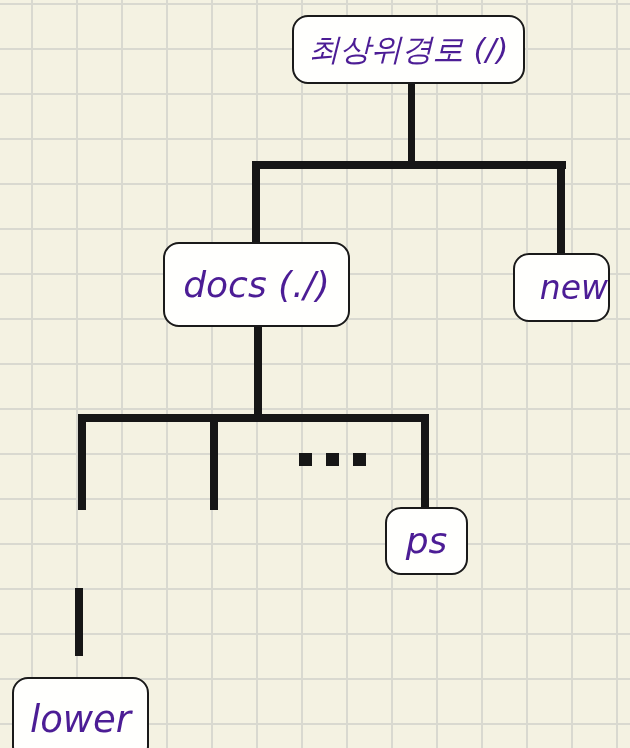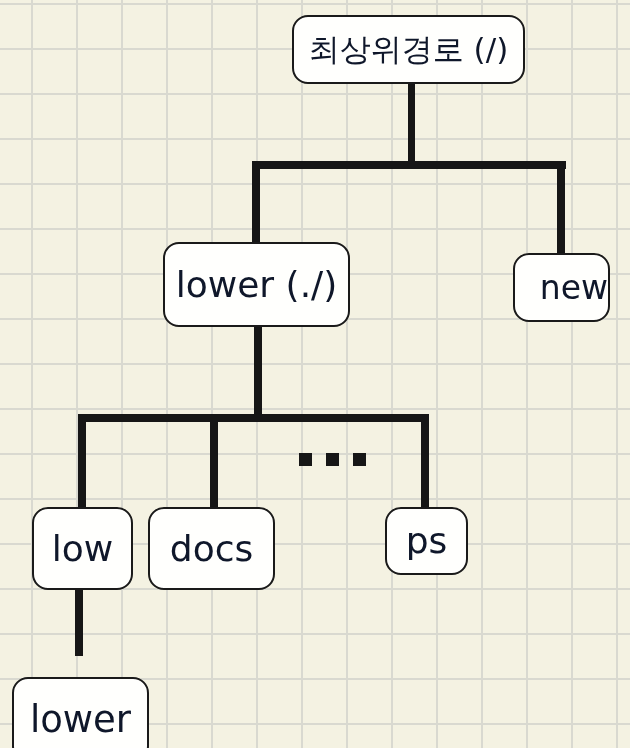--- a/index.html
+++ b/index.html
@@ -7,21 +7,22 @@
     position:relative;
     width:630px;height:748px;
     overflow:hidden;
     background-color:#f4f2e2;
     background-image:
       linear-gradient(to right, #d9d9d0 2px, transparent 2px),
       linear-gradient(to bottom, #d9d9d0 2px, transparent 2px);
     background-size:45px 45px;
     background-position:31px 3px;
     font-family:"DejaVu Sans","Liberation Sans",sans-serif;
-    color:#0f172a;
+    color:#4c1d95;
+    font-style:italic;
   }
   .edge{
     position:absolute;
     background:#161616;
   }
   .node{
     position:absolute;
     background:#fffffd;
     border:2.5px solid #1a1a1a;
     border-radius:16px;
@@ -83,34 +84,28 @@
     <span class="dot"></span>
     <span class="dot"></span>
     <span class="dot"></span>
   </div>
 
   <div class="node n-root">
     <span>최상위경로 (/)</span>
   </div>
 
   <div class="node n-home">
-    <span>lower (./)</span>
+    <span>docs (./)</span>
   </div>
 
   <div class="node n-new">
     <span>new</span>
   </div>
 
-  <div class="node n-low">
-    <span>low</span>
-  </div>
 
-  <div class="node n-docs">
-    <span>docs</span>
-  </div>
 
   <div class="node n-ps">
     <span>ps</span>
   </div>
 
   <div class="node n-lower">
     <span>lower</span>
   </div>
 
 </div>

